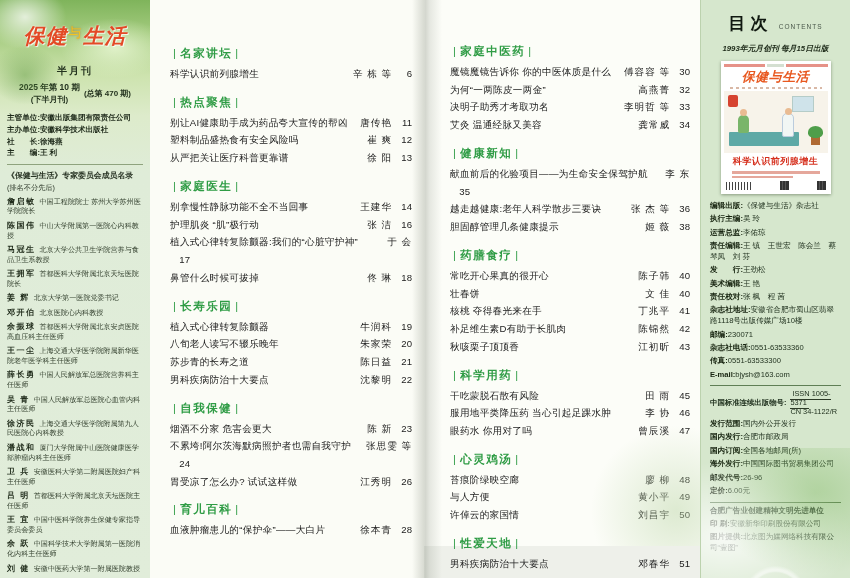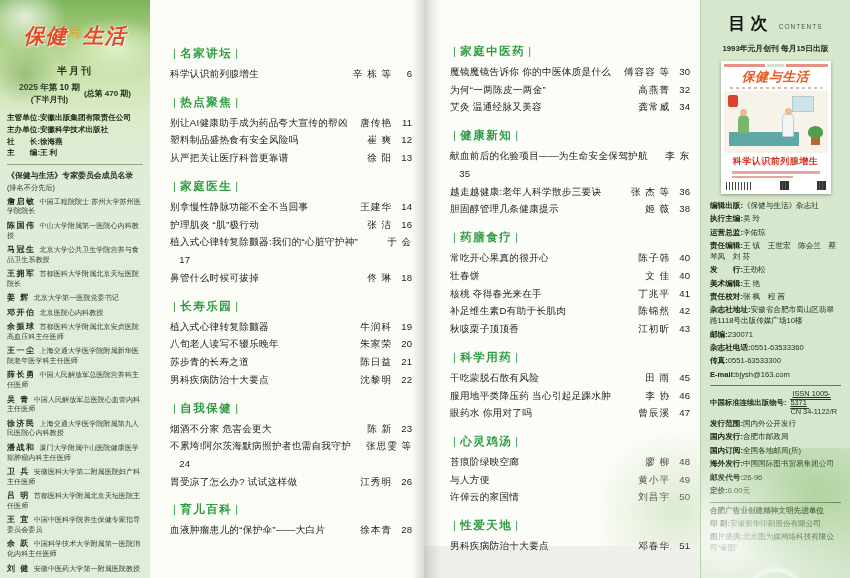--- a/index.html
+++ b/index.html
@@ -53,21 +53,21 @@
 
   
   .gutter { position:absolute; left:412px; top:0; width:30px; height:578px; pointer-events:none;
     background:linear-gradient(90deg, rgba(70,80,60,0) 0%, rgba(70,80,60,.22) 45%, rgba(70,80,60,.12) 60%, rgba(70,80,60,0) 100%); }
 
   
   .sidebar { width:150px; height:578px; background:#d6e7cd; border-left:1px solid #bcd2ae; position:relative; overflow:hidden; padding:12px 9px 0 9px; color:#223320; }
   .sb-title-row { text-align:center; }
   .sb-title { font-size:17px; font-weight:bold; letter-spacing:5px; color:#101810; }
   .sb-title-en { font-size:6.5px; color:#4a584a; letter-spacing:1px; margin-left:2px; }
-  .sb-founded { text-align:center; font-size:7.8px; font-weight:bold; margin-top:8px; color:#1d2a18; }
+  .sb-founded { text-align:center; font-size:7.8px; font-weight:bold; margin-top:8px; color:#1d2a18;font-style:italic; }
   
   .cover { width:110px; margin:7px auto 7px; background:#fff; box-shadow:0 1px 3px rgba(40,60,30,.45); padding:3px 3px 4px; }
   .cover-topline { display:flex; gap:2px; align-items:center; }
   .cover-topline i { display:block; height:3px; flex:1; background:#e0776a; opacity:.8; }
   .cover-topline i:nth-child(2){ flex:.4; background:#c9d7c5;}
   .cover-logo { text-align:center; font-weight:bold; font-style:italic; font-size:13px; color:#e8581f; letter-spacing:.5px; margin-top:1px; }
   .cover-sub { height:2px; margin:1px 6px; background:repeating-linear-gradient(90deg,#d9b8a6 0 3px,transparent 3px 6px); }
   .cover-art { position:relative; height:62px; margin:2px 0; background:#f7f3ea; overflow:hidden; }
   .ca-window { position:absolute; right:14px; top:5px; width:22px; height:16px; background:#cfe3ea; border:1px solid #b5ccc8; }
   .ca-desk { position:absolute; left:5px; bottom:7px; width:70px; height:14px; background:#5ea9a6; border-radius:1px; }
@@ -87,21 +87,21 @@
       linear-gradient(90deg,#333 0 2px,transparent 2px 3px,#333 3px 5px,transparent 5px 6px,#333 6px 9px),
       #555; }
   .bars { width:26px; height:8px; background:repeating-linear-gradient(90deg,#444 0 1px,transparent 1px 3px); }
   
   .info p { font-size:7.6px; line-height:1.42; margin-top:2.6px; }
   .info b { color:#16230f; }
   .sb-rule { border:0; border-top:1px solid #5f7f55; margin:5px 0 3px; }
   .issn-row { display:flex; align-items:center; gap:4px; font-size:7.4px; margin-top:3px; }
   .issn-row b { white-space:nowrap; }
   .frac { display:inline-block; }
-  .frac .top { border-bottom:1px solid #2c3a26; padding:0 2px 1px;text-decoration:underline; }
+  .frac .top { border-bottom:1px solid #2c3a26; padding:0 2px 1px; }
   .frac .bot { padding-top:1px; }
   .sb-bold { font-weight:bold; }
   .sidebar::after { content:""; position:absolute; left:-25px; right:-25px; bottom:-20px; height:150px; pointer-events:none;
     background:
       radial-gradient(circle at 50% 100%, rgba(255,255,255,.65) 0 8%, rgba(255,255,255,0) 9% 14%, rgba(255,255,255,.5) 15% 16%, rgba(255,255,255,0) 18%),
       radial-gradient(ellipse at 70% 30%, rgba(120,180,90,.4), transparent 55%),
       radial-gradient(ellipse at 25% 60%, rgba(255,255,255,.8), transparent 60%);
   }
 </style>
 </head>
@@ -332,20 +332,25 @@
                 <span class="a">傅容容 等</span>
                 <span class="p">30</span>
               </div>
 
               <div class="entry">
                 <span class="t">为何“一两陈皮一两金”</span>
                 <span class="a">高燕菁</span>
                 <span class="p">32</span>
               </div>
 
+              <div class="entry">
+                <span class="t">决明子助秀才考取功名</span>
+                <span class="a">李明哲 等</span>
+                <span class="p">33</span>
+              </div>
 
               <div class="entry">
                 <span class="t">艾灸 温通经脉又美容</span>
                 <span class="a">龚常威</span>
                 <span class="p">34</span>
               </div>
             </div>
         </section>
 
         <section class="toc-section">

